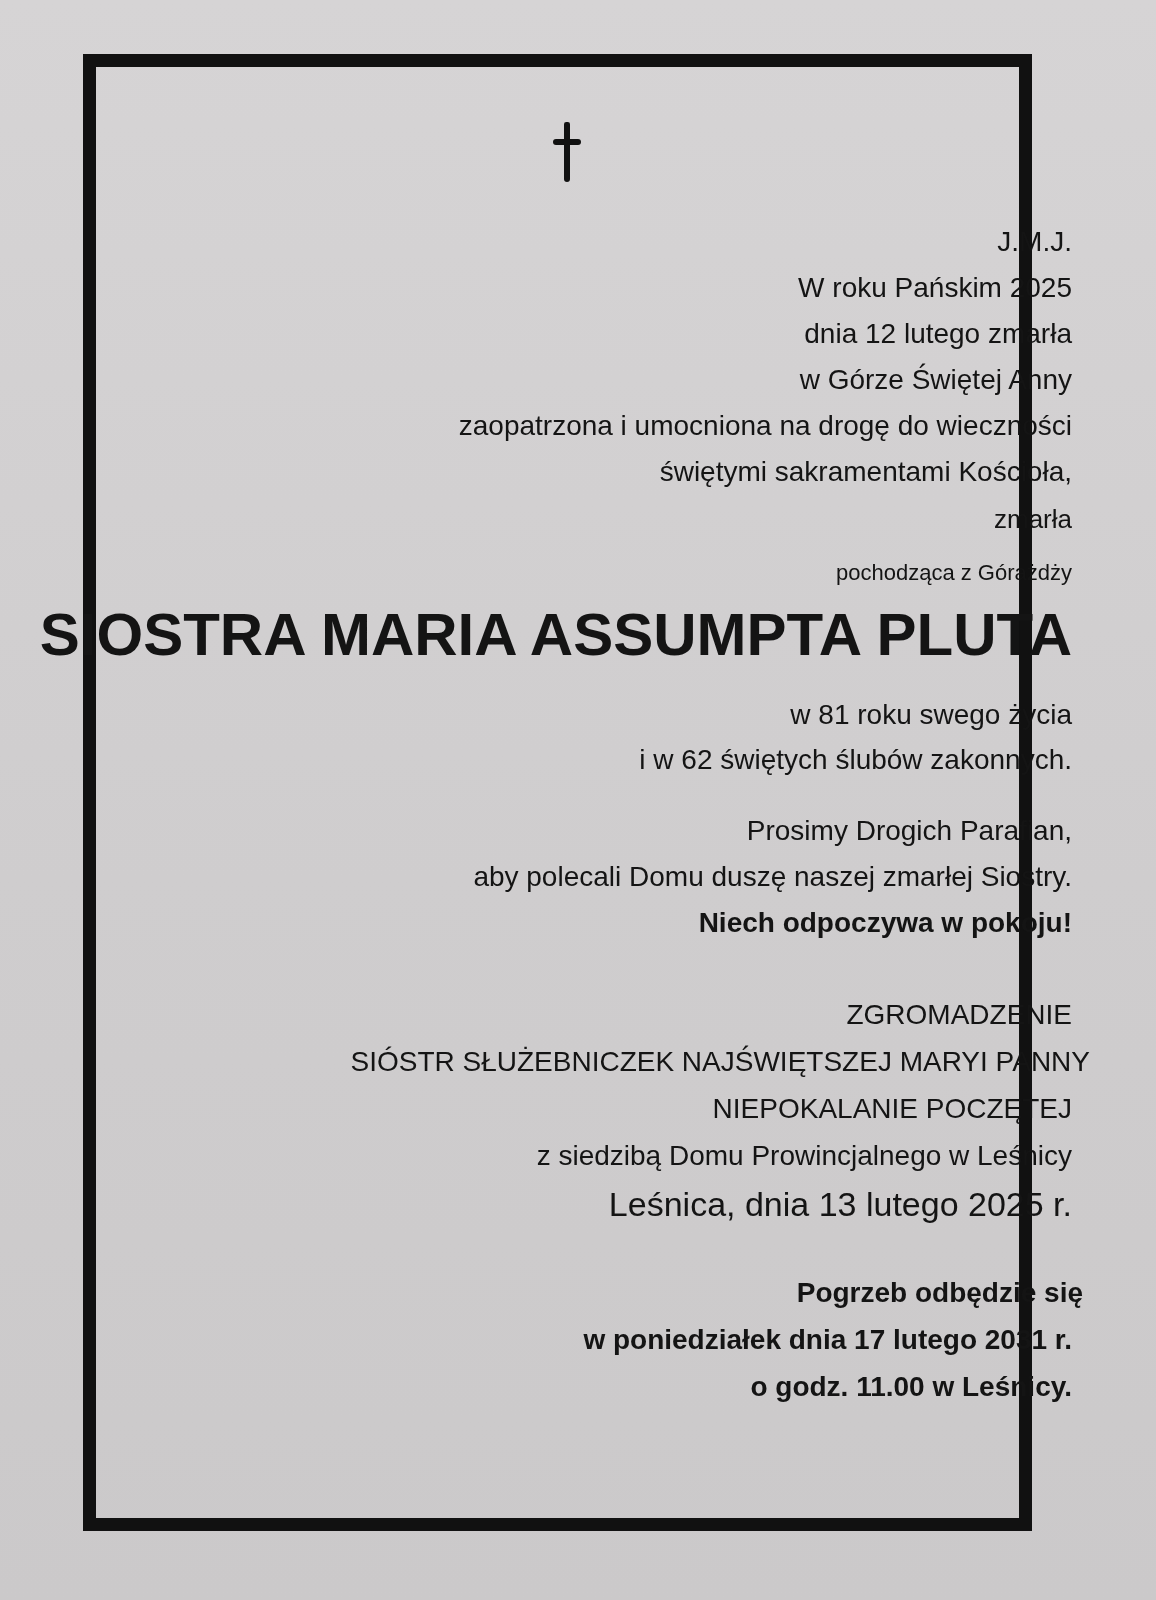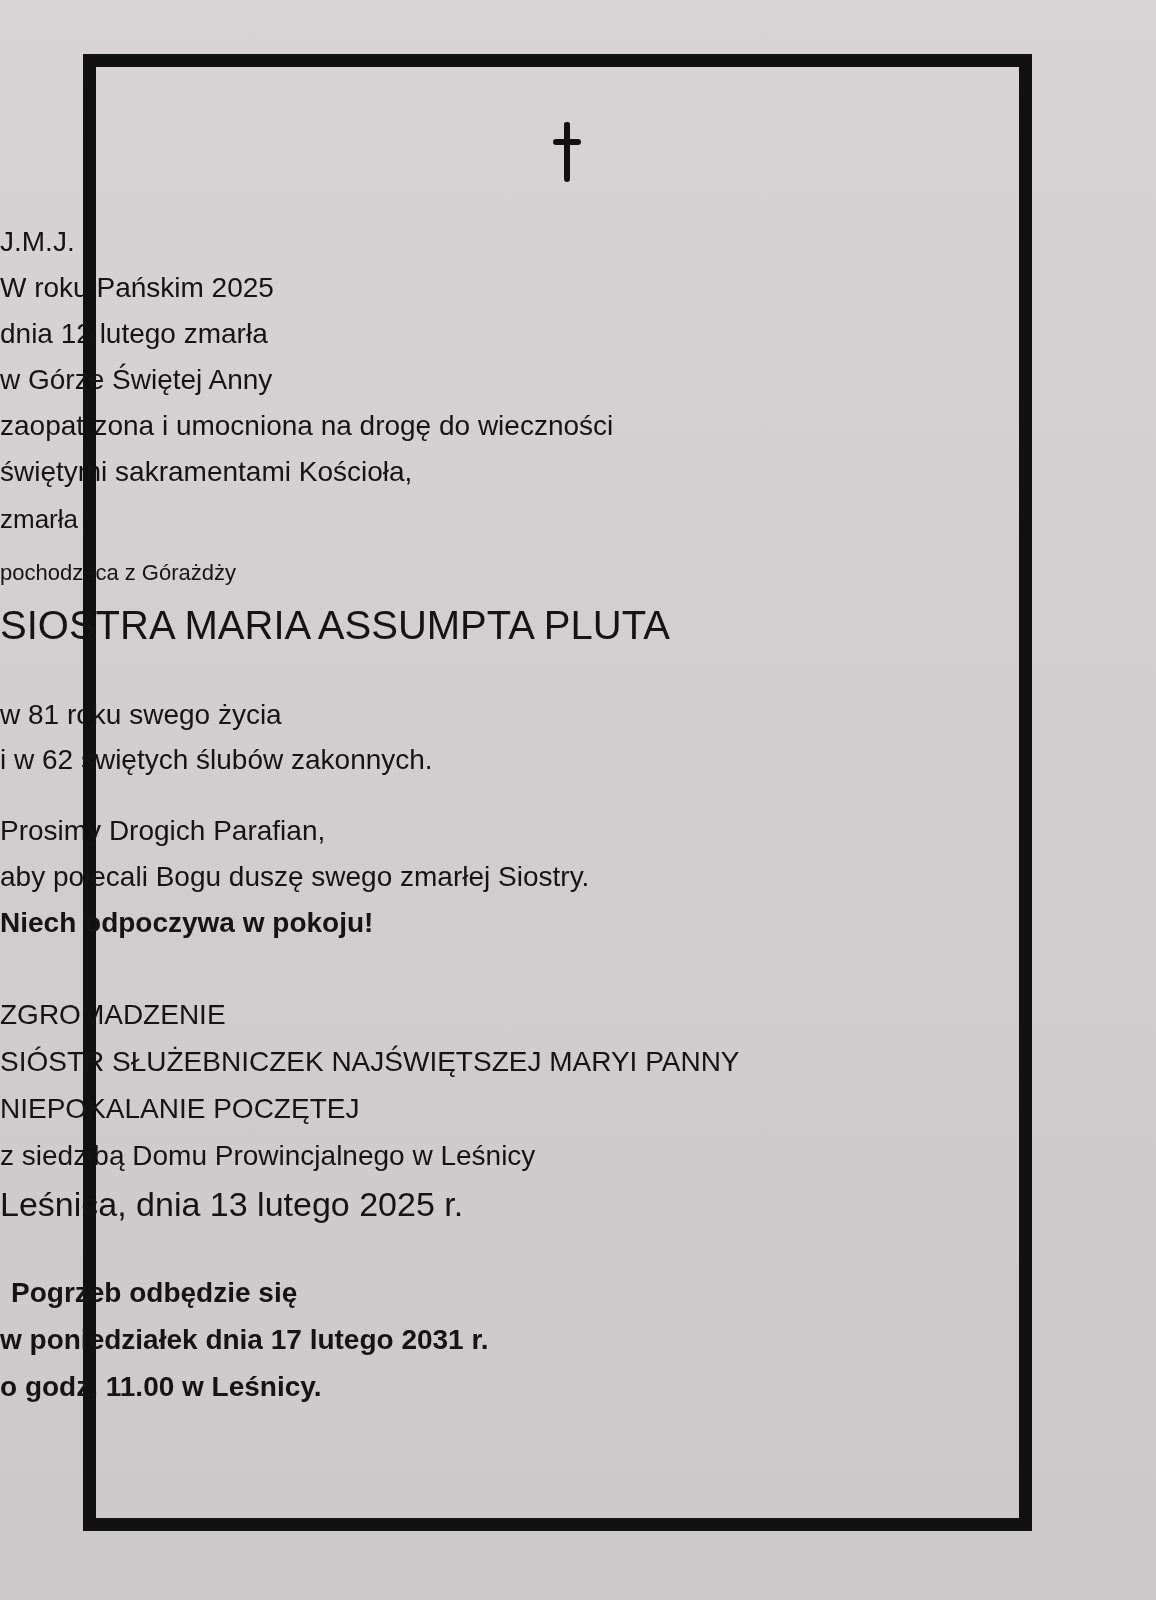--- a/index.html
+++ b/index.html
@@ -26,21 +26,21 @@
       top: 54px;
       width: 949px;
       height: 1477px;
       border: 13px solid #111;
       box-sizing: border-box;
     }
     .line {
       position: absolute;
       left: 0;
       width: 1072px;
-      text-align: left;
+      text-align: right;
       white-space: nowrap;
       line-height: 1;
     }
     .cross {
       position: absolute;
       left: 553px;
       top: 122px;
       width: 28px;
       height: 60px;
     }
@@ -58,21 +58,21 @@
       left: 0;
       top: 17px;
       width: 28px;
       height: 6px;
       background: #111;
       border-radius: 3px;
     }
     .f-normal { font-size: 28px; }
     .f-small { font-size: 22px; }
     .f-medium { font-size: 26px; }
-    .f-name { font-size: 40px; font-weight: normal; letter-spacing: 0px; }
+    .f-name { font-size: 60px; font-weight: bold; letter-spacing: 0px; }
     .bold { font-weight: bold; }
     .sm-date { font-size: 34px; }
   </style>
 </head>
 <body>
 
 <div class="paper-bg"></div>
 
 <div class="frame"></div>
 
@@ -90,24 +90,24 @@
 
 <div class="line f-medium" style="top:506px;">zmarła</div>
 <div class="line f-small" style="top:562px;">pochodząca z Górażdży</div>
 
 <div class="line f-name" style="top:605px;">SIOSTRA MARIA ASSUMPTA PLUTA</div>
 
 <div class="line f-normal" style="top:701px;">w 81 roku swego życia</div>
 <div class="line f-normal" style="top:746px;">i w 62 świętych ślubów zakonnych.</div>
 
 <div class="line f-normal" style="top:817px;">Prosimy Drogich Parafian,</div>
-<div class="line f-normal" style="top:863px;">aby polecali Bogu duszę swego zmarłej Siostry.</div>
+<div class="line f-normal" style="top:863px;">aby polecali Domu duszę naszej zmarłej Siostry.</div>
 <div class="line f-normal bold" style="top:909px;">Niech odpoczywa w pokoju!</div>
 
 <div class="line f-normal" style="top:1001px;">ZGROMADZENIE</div>
-<div class="line f-normal" style="top:1048px;">SIÓSTR SŁUŻEBNICZEK NAJŚWIĘTSZEJ MARYI PANNY</div>
+<div class="line f-normal" style="top:1048px;margin-left:18px;">SIÓSTR SŁUŻEBNICZEK NAJŚWIĘTSZEJ MARYI PANNY</div>
 <div class="line f-normal" style="top:1095px;">NIEPOKALANIE POCZĘTEJ</div>
 <div class="line f-normal" style="top:1142px;">z siedzibą Domu Prowincjalnego w Leśnicy</div>
 <div class="line sm-date" style="top:1187px;">Leśnica, dnia 13 lutego 2025 r.</div>
 
 <div class="line f-normal bold" style="top:1279px;padding-left:11px;">Pogrzeb odbędzie się</div>
 <div class="line f-normal bold" style="top:1326px;">w poniedziałek dnia 17 lutego 2031 r.</div>
 <div class="line f-normal bold" style="top:1373px;">o godz. 11.00 w Leśnicy.</div>
 
 </body></html>

